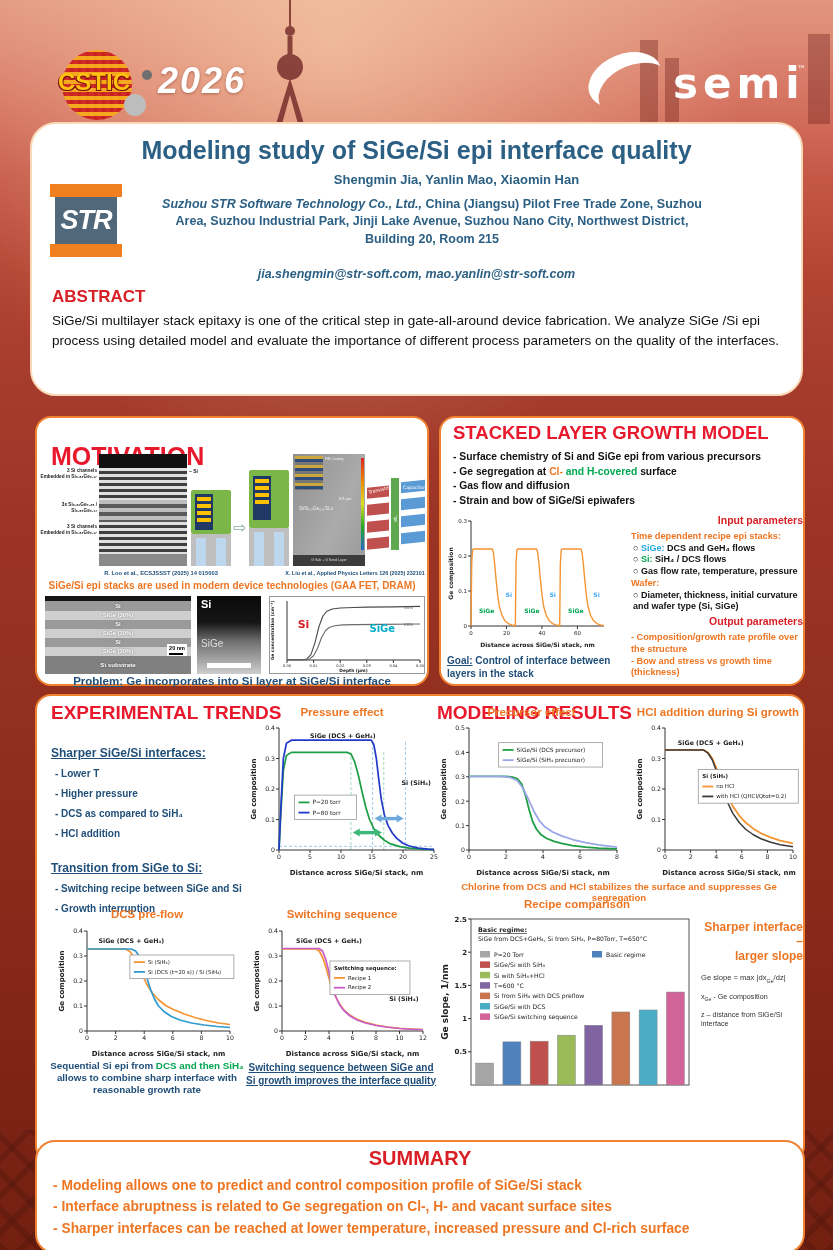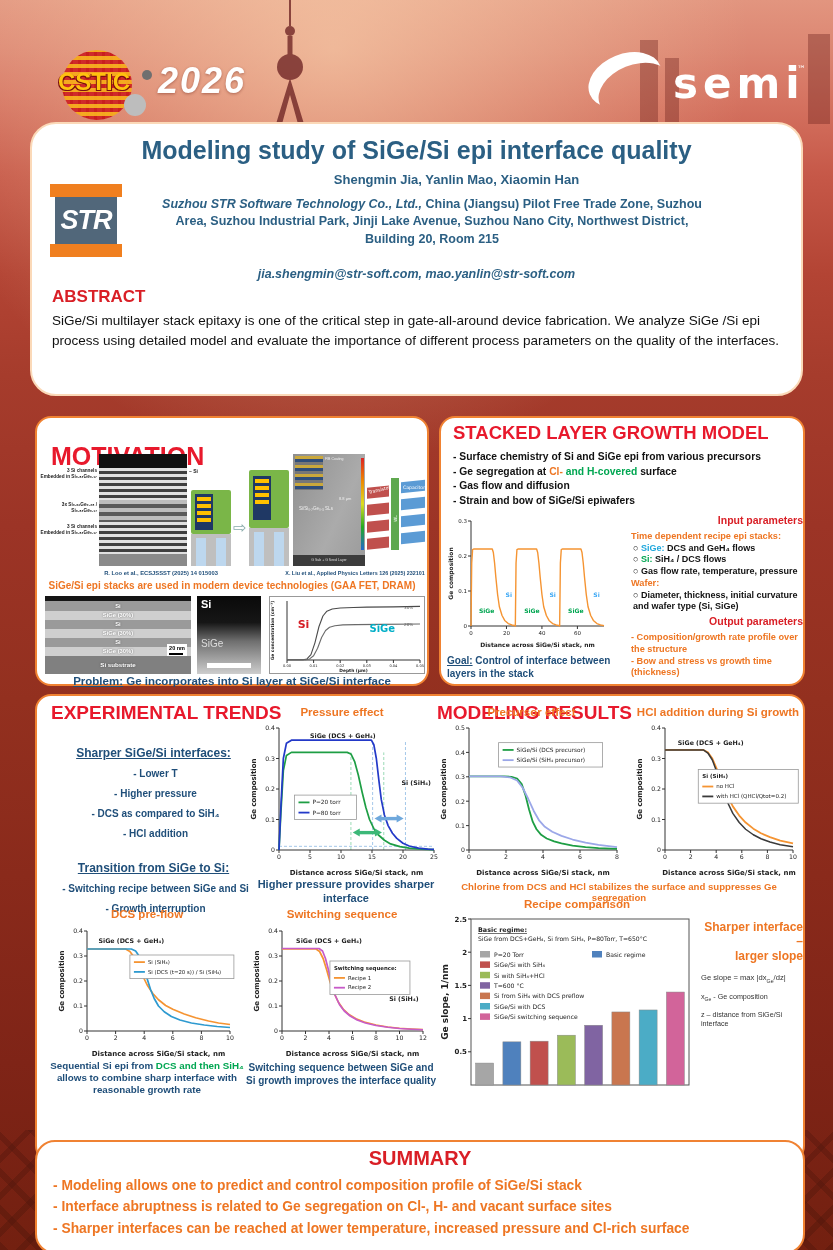--- a/index.html
+++ b/index.html
@@ -72,21 +72,21 @@
   
   #panel-model{left:439px;top:416px;width:366px;height:270px;padding-left:38px;}
   .gm-bullets{position:absolute;left:12px;top:32px;width:348px;font-size:10.3px;font-weight:900;color:#111;line-height:1.42;}
   .gm-right{position:absolute;left:190px;top:94px;width:172px;font-size:9px;font-weight:900;line-height:1.3;color:#111;}
   .gm-right .rh{color:#d91f26;text-align:right;font-size:10.5px;margin:2px 0 3px;}
   .gm-right .oh{color:#ee7623;font-size:9.2px;}
   .gm-right .itm{margin-left:2px;}
   .goalcap{position:absolute;left:6px;top:236px;width:184px;font-size:10px;font-weight:900;color:#1f4e79;line-height:1.3;}
   
   #panel-results{left:35px;top:694px;width:770px;height:468px;}
-  .exp-text{position:absolute;left:14px;top:46px;width:205px;color:#1f4e79;text-align:center;}
+  .exp-text{position:absolute;left:14px;top:46px;width:205px;color:#1f4e79;}
   .exp-text .sub{font-size:12px;font-weight:900;text-decoration:underline;margin:4px 0 8px;}
   .exp-text .b{font-size:10px;font-weight:900;margin:0 0 9px 4px;}
   .chart{position:absolute;}
   .ct{position:absolute;font-size:11.5px;}
   
   #panel-summary{left:35px;top:1104px;width:770px;height:114px;border-radius:20px;margin-top:36px;}
   .sum-h{position:absolute;left:0;top:5px;width:100%;text-align:center;font-size:20px;font-weight:900;color:#d91f26;}
   .sum-lines{position:absolute;left:16px;top:33px;width:742px;font-size:13.8px;font-weight:900;color:#ee7623;line-height:1.55;}
   .rp{position:absolute;left:664px;top:224px;width:102px;}
   .rp .t{font-size:12px;font-weight:900;color:#ee7623;text-align:right;line-height:1.2;}
@@ -384,21 +384,20 @@
           <polygon points="125.48,98.58500000000001 132.48000000000002,94.58500000000001 132.48000000000002,102.58500000000001" fill="#6FA8DC"></polygon>
           <polygon points="154.62,98.58500000000001 147.62,94.58500000000001 147.62,102.58500000000001" fill="#6FA8DC"></polygon>
           <text x="61" y="17.759999999999998" font-size="6.3" fill="#222" text-anchor="start" font-family="&quot;DejaVu Sans&quot;, sans-serif" font-weight="bold">SiGe (DCS + GeH₄)</text>
           <text x="152.45" y="65.34" font-size="6.3" fill="#222" text-anchor="start" font-family="&quot;DejaVu Sans&quot;, sans-serif" font-weight="bold">Si (SiH₄)</text>
           <rect x="45.5" y="75.10000000000001" width="62" height="24.4" fill="#fff" stroke="#999" stroke-width="0.8"></rect>
           <line x1="49.5" y1="82.4" x2="60.5" y2="82.4" stroke="#1E9E44" stroke-width="1.8"></line>
           <text x="63.5" y="84.30000000000001" font-size="5.8" fill="#222" text-anchor="start" font-family="&quot;DejaVu Sans&quot;, sans-serif" font-weight="normal">P=20 torr</text>
           <line x1="49.5" y1="92.60000000000001" x2="60.5" y2="92.60000000000001" stroke="#2339C8" stroke-width="1.8"></line>
           <text x="63.5" y="94.50000000000001" font-size="5.8" fill="#222" text-anchor="start" font-family="&quot;DejaVu Sans&quot;, sans-serif" font-weight="normal">P=80 torr</text>
         </svg></div>
-    <div class="cap" style="position:absolute;left:210px;top:182px;width:198px;font-size:11px;line-height:1.25;">Higher pressure provides sharper interface</div>
 
     <div class="ocap ct" style="left:20px;top:212px;width:180px;">DCS pre-flow</div>
     <div class="chart" style="left:20px;top:227px;width:180px;height:134px;"><svg width="180" height="134">
           <line x1="30" y1="8" x2="30" y2="108" stroke="#333" stroke-width="1"></line>
           <line x1="30" y1="108" x2="173" y2="108" stroke="#333" stroke-width="1"></line>
           <line x1="30" y1="108" x2="30" y2="111" stroke="#333" stroke-width="1"></line>
           <text x="30" y="117.2" font-size="6.2" fill="#222" text-anchor="middle" font-family="&quot;DejaVu Sans&quot;, sans-serif" font-weight="normal">0</text>
           <line x1="58.6" y1="108" x2="58.6" y2="111" stroke="#333" stroke-width="1"></line>
           <text x="58.6" y="117.2" font-size="6.2" fill="#222" text-anchor="middle" font-family="&quot;DejaVu Sans&quot;, sans-serif" font-weight="normal">2</text>
           <line x1="87.2" y1="108" x2="87.2" y2="111" stroke="#333" stroke-width="1"></line>
@@ -466,21 +465,21 @@
           <polyline points="30,25.5 67.0125,25.5 70.5375,28 73.475,35.500000000000014 76.4125,46.75000000000001 79.35,60.5 82.875,71.75 87.57500000000002,81.75 92.275,88 98.15,93 105.2,97 113.425,100 124,102.5 135.75,104.25 147.5,105.5 159.25,106.25 171,106.75" fill="none" stroke="#C75BC8" stroke-width="1.7" stroke-linejoin="round"></polyline>
           <text x="44.1" y="20" font-size="6.3" fill="#222" text-anchor="start" font-family="&quot;DejaVu Sans&quot;, sans-serif" font-weight="bold">SiGe (DCS + GeH₄)</text>
           <text x="137.16" y="78" font-size="6.3" fill="#222" text-anchor="start" font-family="&quot;DejaVu Sans&quot;, sans-serif" font-weight="bold">Si (SiH₄)</text>
           <rect x="77.94" y="38" width="80" height="33.400000000000006" fill="#fff" stroke="#999" stroke-width="0.8"></rect>
           <text x="81.94" y="46.8" font-size="5.4" fill="#222" text-anchor="start" font-family="&quot;DejaVu Sans&quot;, sans-serif" font-weight="bold">Switching sequence:</text>
           <line x1="81.94" y1="54.89999999999999" x2="92.94" y2="54.89999999999999" stroke="#F59432" stroke-width="1.8"></line>
           <text x="95.94" y="56.599999999999994" font-size="5.4" fill="#222" text-anchor="start" font-family="&quot;DejaVu Sans&quot;, sans-serif" font-weight="normal">Recipe 1</text>
           <line x1="81.94" y1="64.69999999999999" x2="92.94" y2="64.69999999999999" stroke="#C75BC8" stroke-width="1.8"></line>
           <text x="95.94" y="66.39999999999999" font-size="5.4" fill="#222" text-anchor="start" font-family="&quot;DejaVu Sans&quot;, sans-serif" font-weight="normal">Recipe 2</text>
         </svg></div>
-    <div class="cap" style="position:absolute;left:206px;top:366px;width:196px;font-size:10px;line-height:1.25;">Switching sequence between SiGe and Si growth improves the interface quality</div>
+    <div class="cap" style="position:absolute;left:206px;top:366px;width:196px;font-size:10px;line-height:1.25;text-decoration:underline;">Switching sequence between SiGe and Si growth improves the interface quality</div>
 
     <div class="ocap ct" style="left:402px;top:10px;width:185px;">Precursor effect</div>
     <div class="chart" style="left:402px;top:24px;width:185px;height:156px;"><svg width="185" height="156">
           <line x1="30" y1="8" x2="30" y2="130" stroke="#333" stroke-width="1"></line>
           <line x1="30" y1="130" x2="178" y2="130" stroke="#333" stroke-width="1"></line>
           <line x1="30" y1="130" x2="30" y2="133" stroke="#333" stroke-width="1"></line>
           <text x="30" y="139.2" font-size="6.2" fill="#222" text-anchor="middle" font-family="&quot;DejaVu Sans&quot;, sans-serif" font-weight="normal">0</text>
           <line x1="67" y1="130" x2="67" y2="133" stroke="#333" stroke-width="1"></line>
           <text x="67" y="139.2" font-size="6.2" fill="#222" text-anchor="middle" font-family="&quot;DejaVu Sans&quot;, sans-serif" font-weight="normal">2</text>
           <line x1="104" y1="130" x2="104" y2="133" stroke="#333" stroke-width="1"></line>

